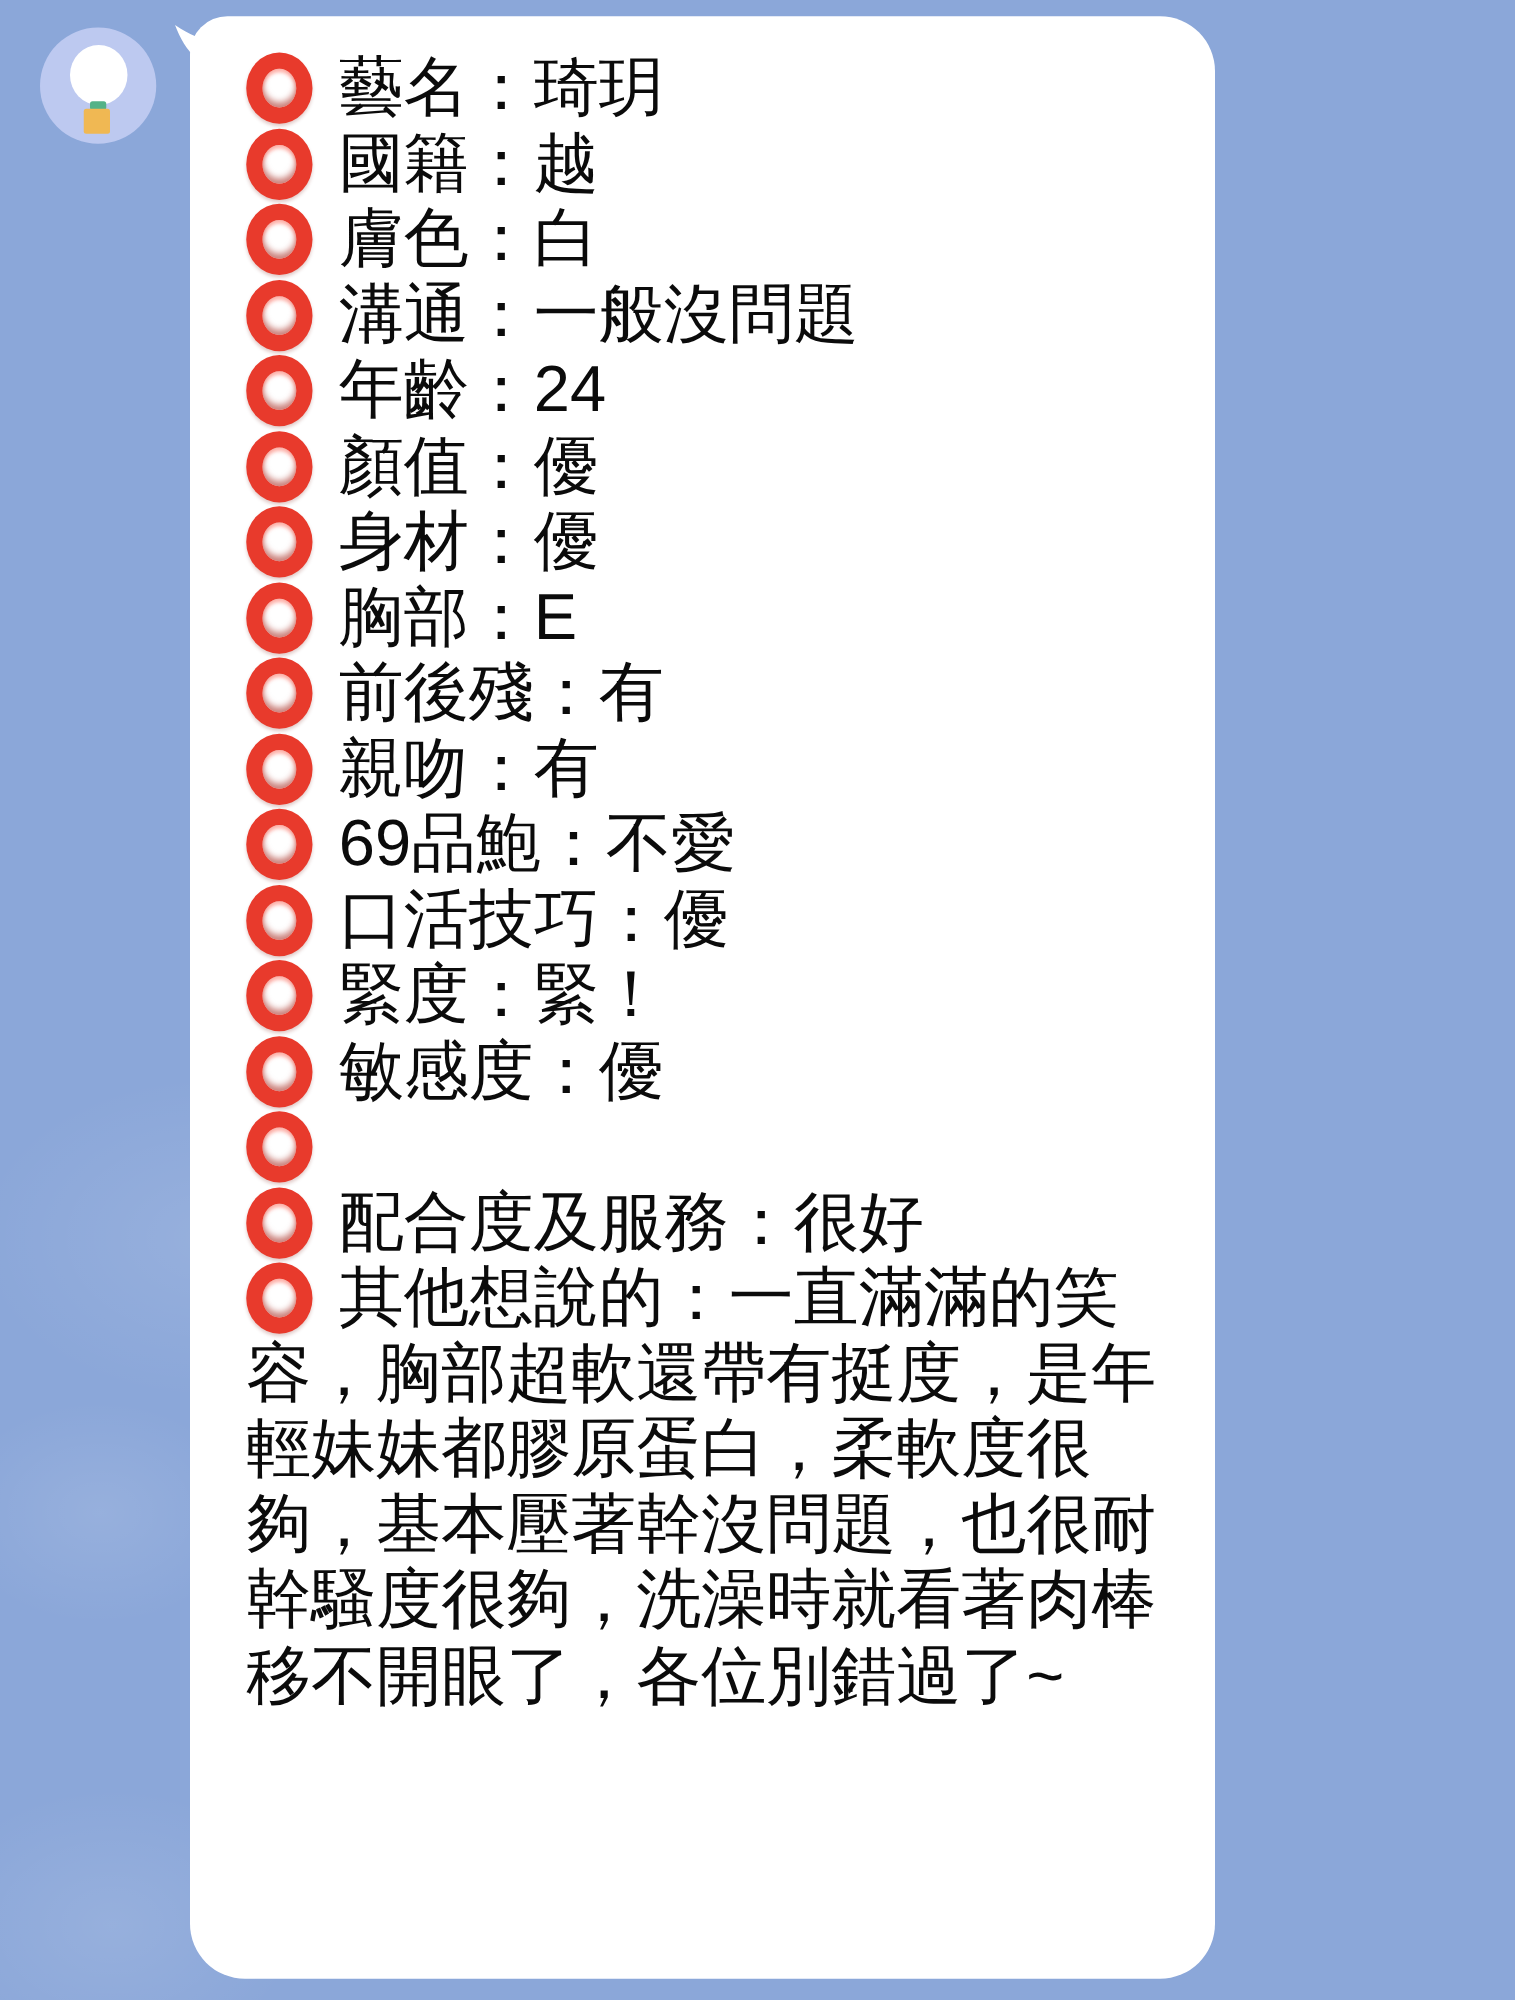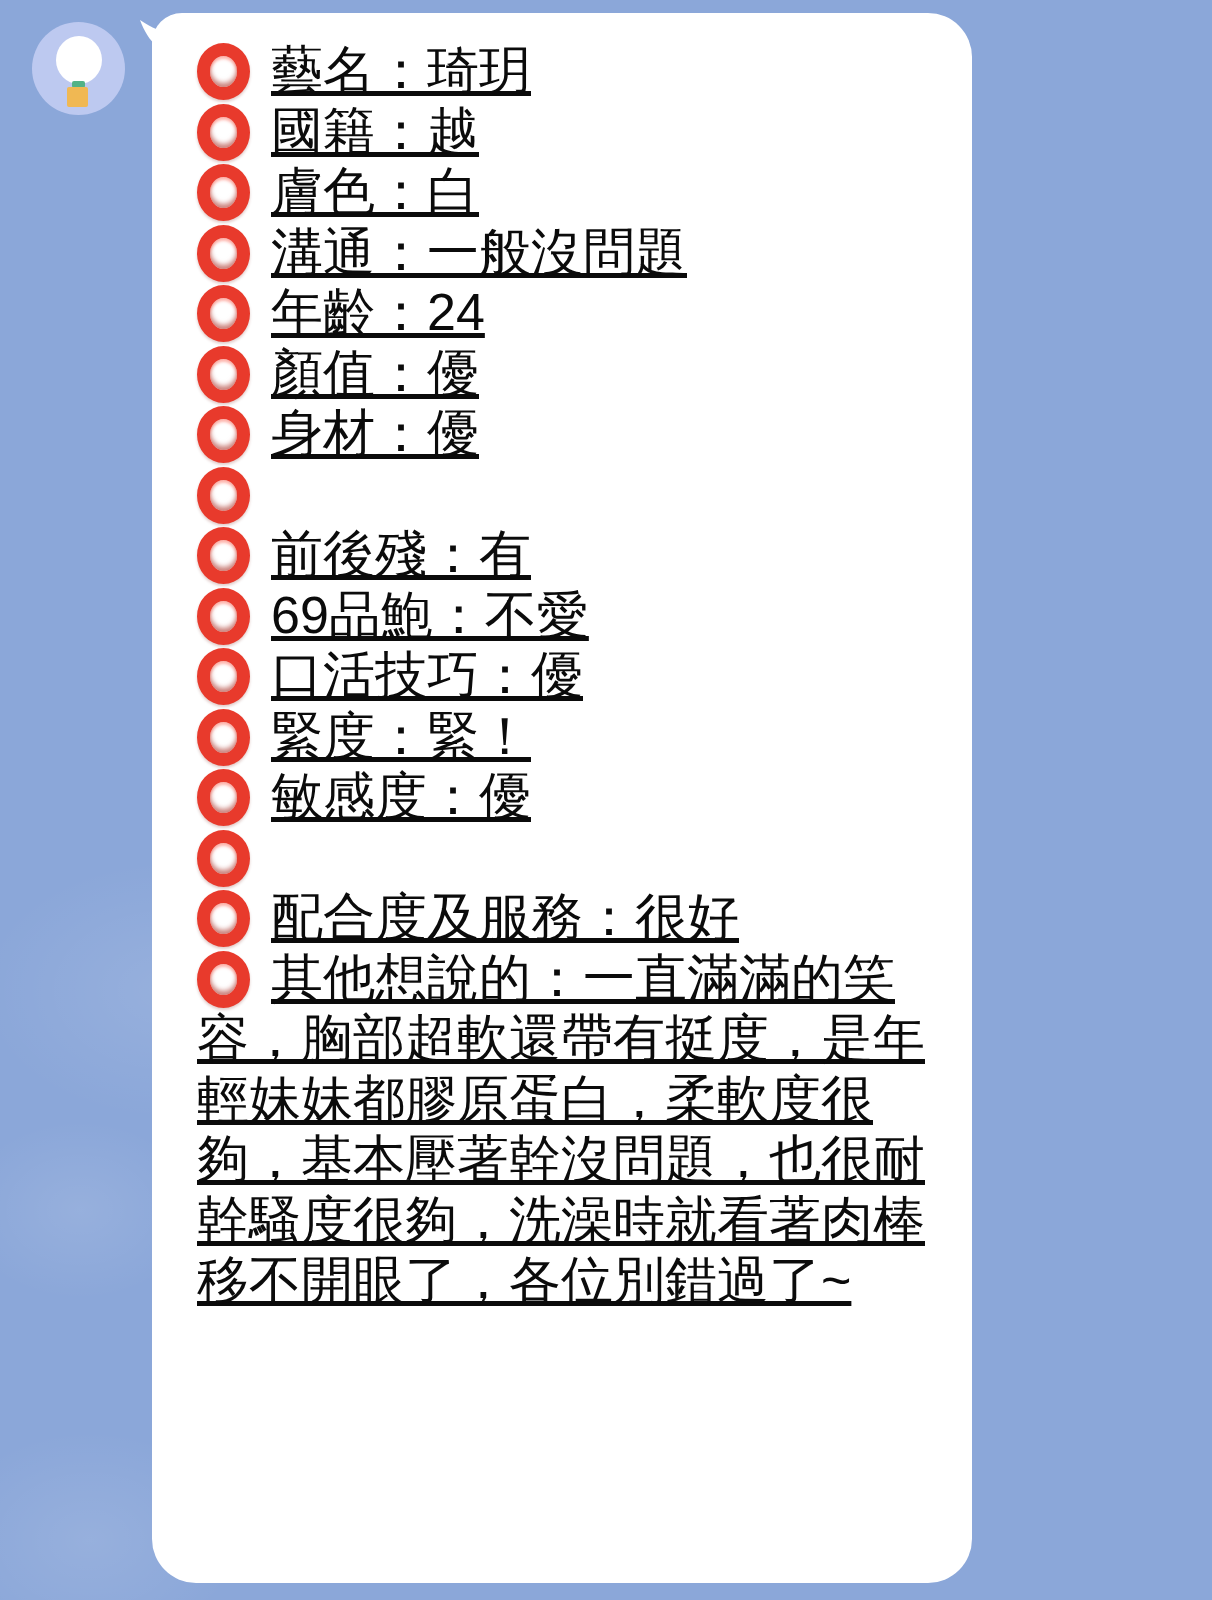--- a/index.html
+++ b/index.html
@@ -23,21 +23,21 @@
   .avatar .box{position:absolute;left:35px;top:65px;width:21px;height:20px;background:#F0B853;border-radius:2px;}
 
   
   .bubble{position:absolute;left:152px;top:13px;width:820px;height:1570px;
     background:#FFFFFF;border-radius:30px 44px 44px 44px;}
   .tail{position:absolute;left:-14px;top:0px;width:62px;height:56px;}
 
   .content{position:absolute;left:0;top:0;width:100%;height:100%;
     box-sizing:border-box;padding:27px 47px 28px 45px;
     font-size:52px;line-height:60.5px;color:#0B0B0B;
-    word-break:normal;text-decoration:underline;}
+    word-break:normal;}
   .line{display:block;}
   .ring{display:inline-block;width:27px;height:31px;border:13px solid #E83A2C;border-radius:50%;
     background:#FFFFFF;vertical-align:-12px;margin-right:21px;
     box-shadow:inset 0 -4px 5px rgba(158,23,13,0.55),
                inset 0 3px 3px rgba(255,126,112,0.55),
                0 2px 3px rgba(120,20,10,0.22);}
 </style>
 </head>
 <body>
 
@@ -64,24 +64,25 @@
   <div class="line"><span class="ring"></span><span class="line-text">膚色：白</span></div>
 
   <div class="line"><span class="ring"></span><span class="line-text">溝通：一般沒問題</span></div>
 
   <div class="line"><span class="ring"></span><span class="line-text">年齡：24</span></div>
 
   <div class="line"><span class="ring"></span><span class="line-text">顏值：優</span></div>
 
   <div class="line"><span class="ring"></span><span class="line-text">身材：優</span></div>
 
-  <div class="line"><span class="ring"></span></div>
+  <div class="line"><span class="ring"></span><span class="line-text">胸部：E</span></div>
 
   <div class="line"><span class="ring"></span><span class="line-text">前後殘：有</span></div>
 
+  <div class="line"><span class="ring"></span><span class="line-text">親吻：有</span></div>
 
   <div class="line"><span class="ring"></span><span class="line-text">69品鮑：不愛</span></div>
 
 
   <div class="line"><span class="ring"></span><span class="line-text">口活技巧：優</span></div>
 
   <div class="line"><span class="ring"></span><span class="line-text">緊度：緊！</span></div>
 
   <div class="line"><span class="ring"></span><span class="line-text">敏感度：優</span></div>
 

